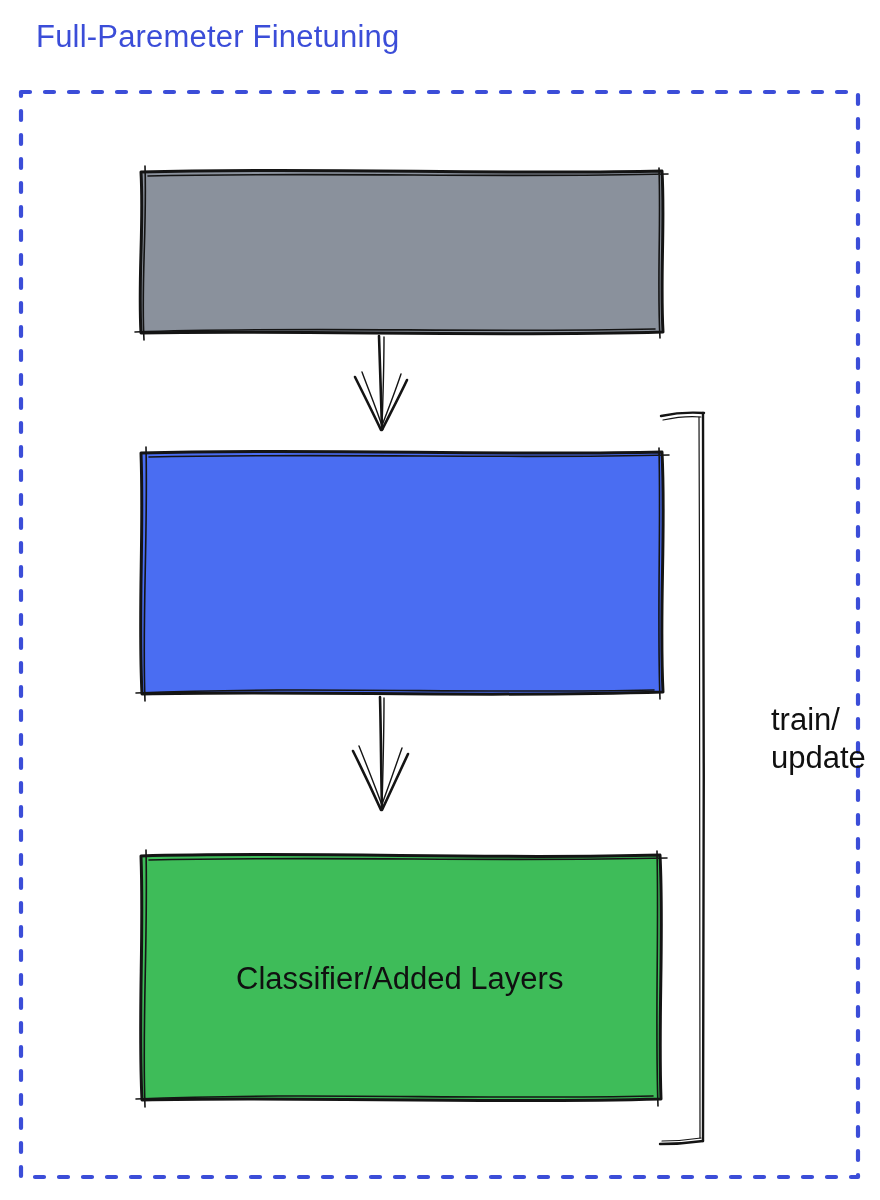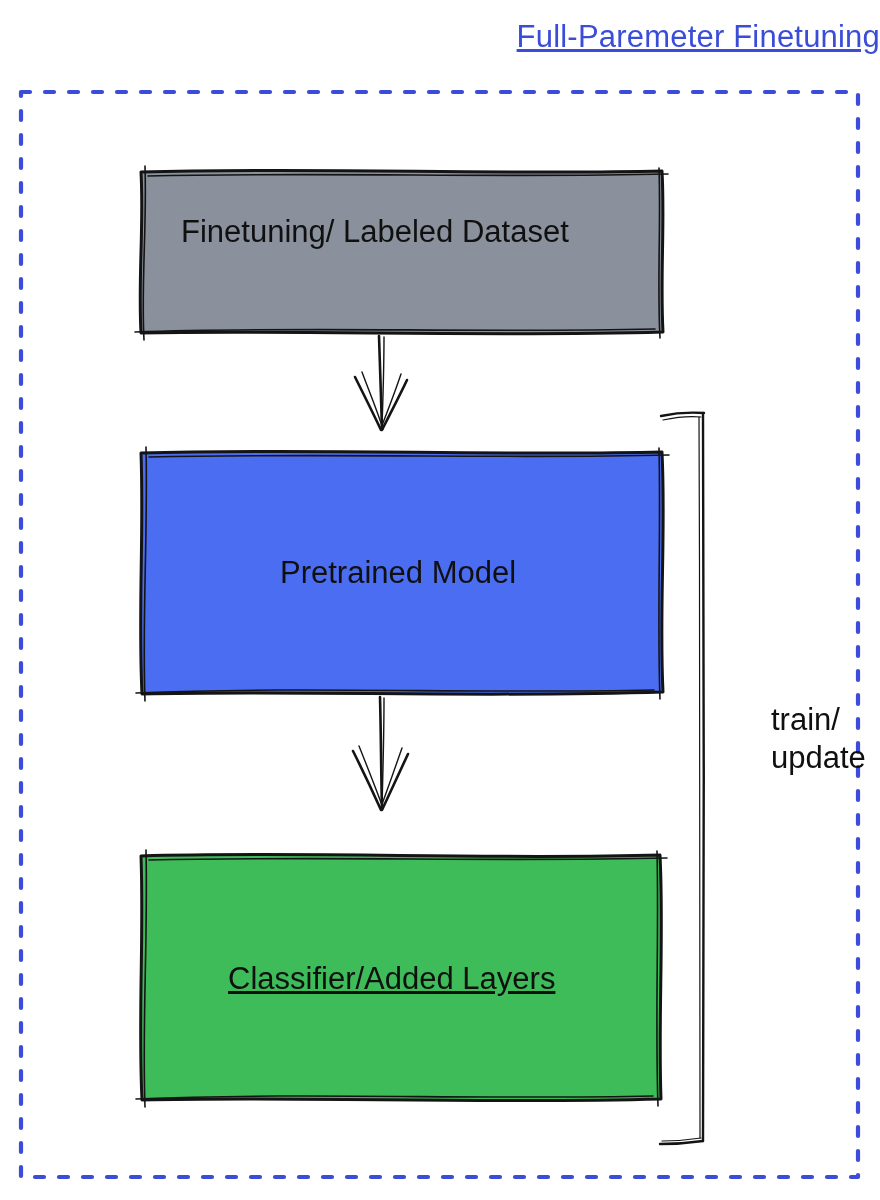--- a/index.html
+++ b/index.html
@@ -14,42 +14,41 @@
     background: #ffffff;
     overflow: hidden;
     font-family: "Liberation Sans", sans-serif;
     color: #101010;
   }
   .title {
     position: absolute;
     top: 19px;
     left: 0;
     right: 0;
-    text-align: right;
+    text-align: left;
     padding-left: 36px;
     font-size: 31px;
     letter-spacing: 0.2px;
     color: #3B4DD8;
     white-space: nowrap;
-    text-decoration: underline;
   }
   svg.drawing {
     position: absolute;
     inset: 0;
   }
   .node-label {
     position: absolute;
     font-size: 31px;
     line-height: 37px;
     white-space: nowrap;
     color: #101010;
   }
   .label-dataset    { left: 181px; top: 213px; }
   .label-pretrained { left: 280px; top: 554px; }
-  .label-classifier { left: 228px; top: 960px; text-decoration: underline; }
+  .label-classifier { left: 236px; top: 960px; }
   .annotation {
     position: absolute;
     left: 739px;
     top: 701px;
     font-size: 31px;
     line-height: 38px;
     white-space: nowrap;
     color: #101010;
     margin-left: 32px;
   }
@@ -97,22 +96,20 @@
     <g stroke="#141414">
       <path stroke-width="2.4" d="M661,416 C675,413 690,412 704,413"></path>
       <path stroke-width="1.2" d="M663,420 C677,417 690,416 701,417"></path>
       <path stroke-width="2.4" d="M703,413 C704,656 704,898 703,1141"></path>
       <path stroke-width="1.2" d="M699,417 C700,658 700,900 700,1138"></path>
       <path stroke-width="2.4" d="M703,1141 C689,1143 675,1144 660,1144"></path>
       <path stroke-width="1.2" d="M701,1138 C688,1140 674,1141 662,1141"></path>
     </g>
   </svg>
 
-  <div class="node-label label-dataset">Finetuning/ Labeled Dataset</div>
-  <div class="node-label label-pretrained">Pretrained Model</div>
   <div class="node-label label-classifier">Classifier/Added Layers</div>
 
   <div class="annotation">
     <div>train/</div>
     <div>update</div>
   </div>
 
 </div>
 
 </body></html>

